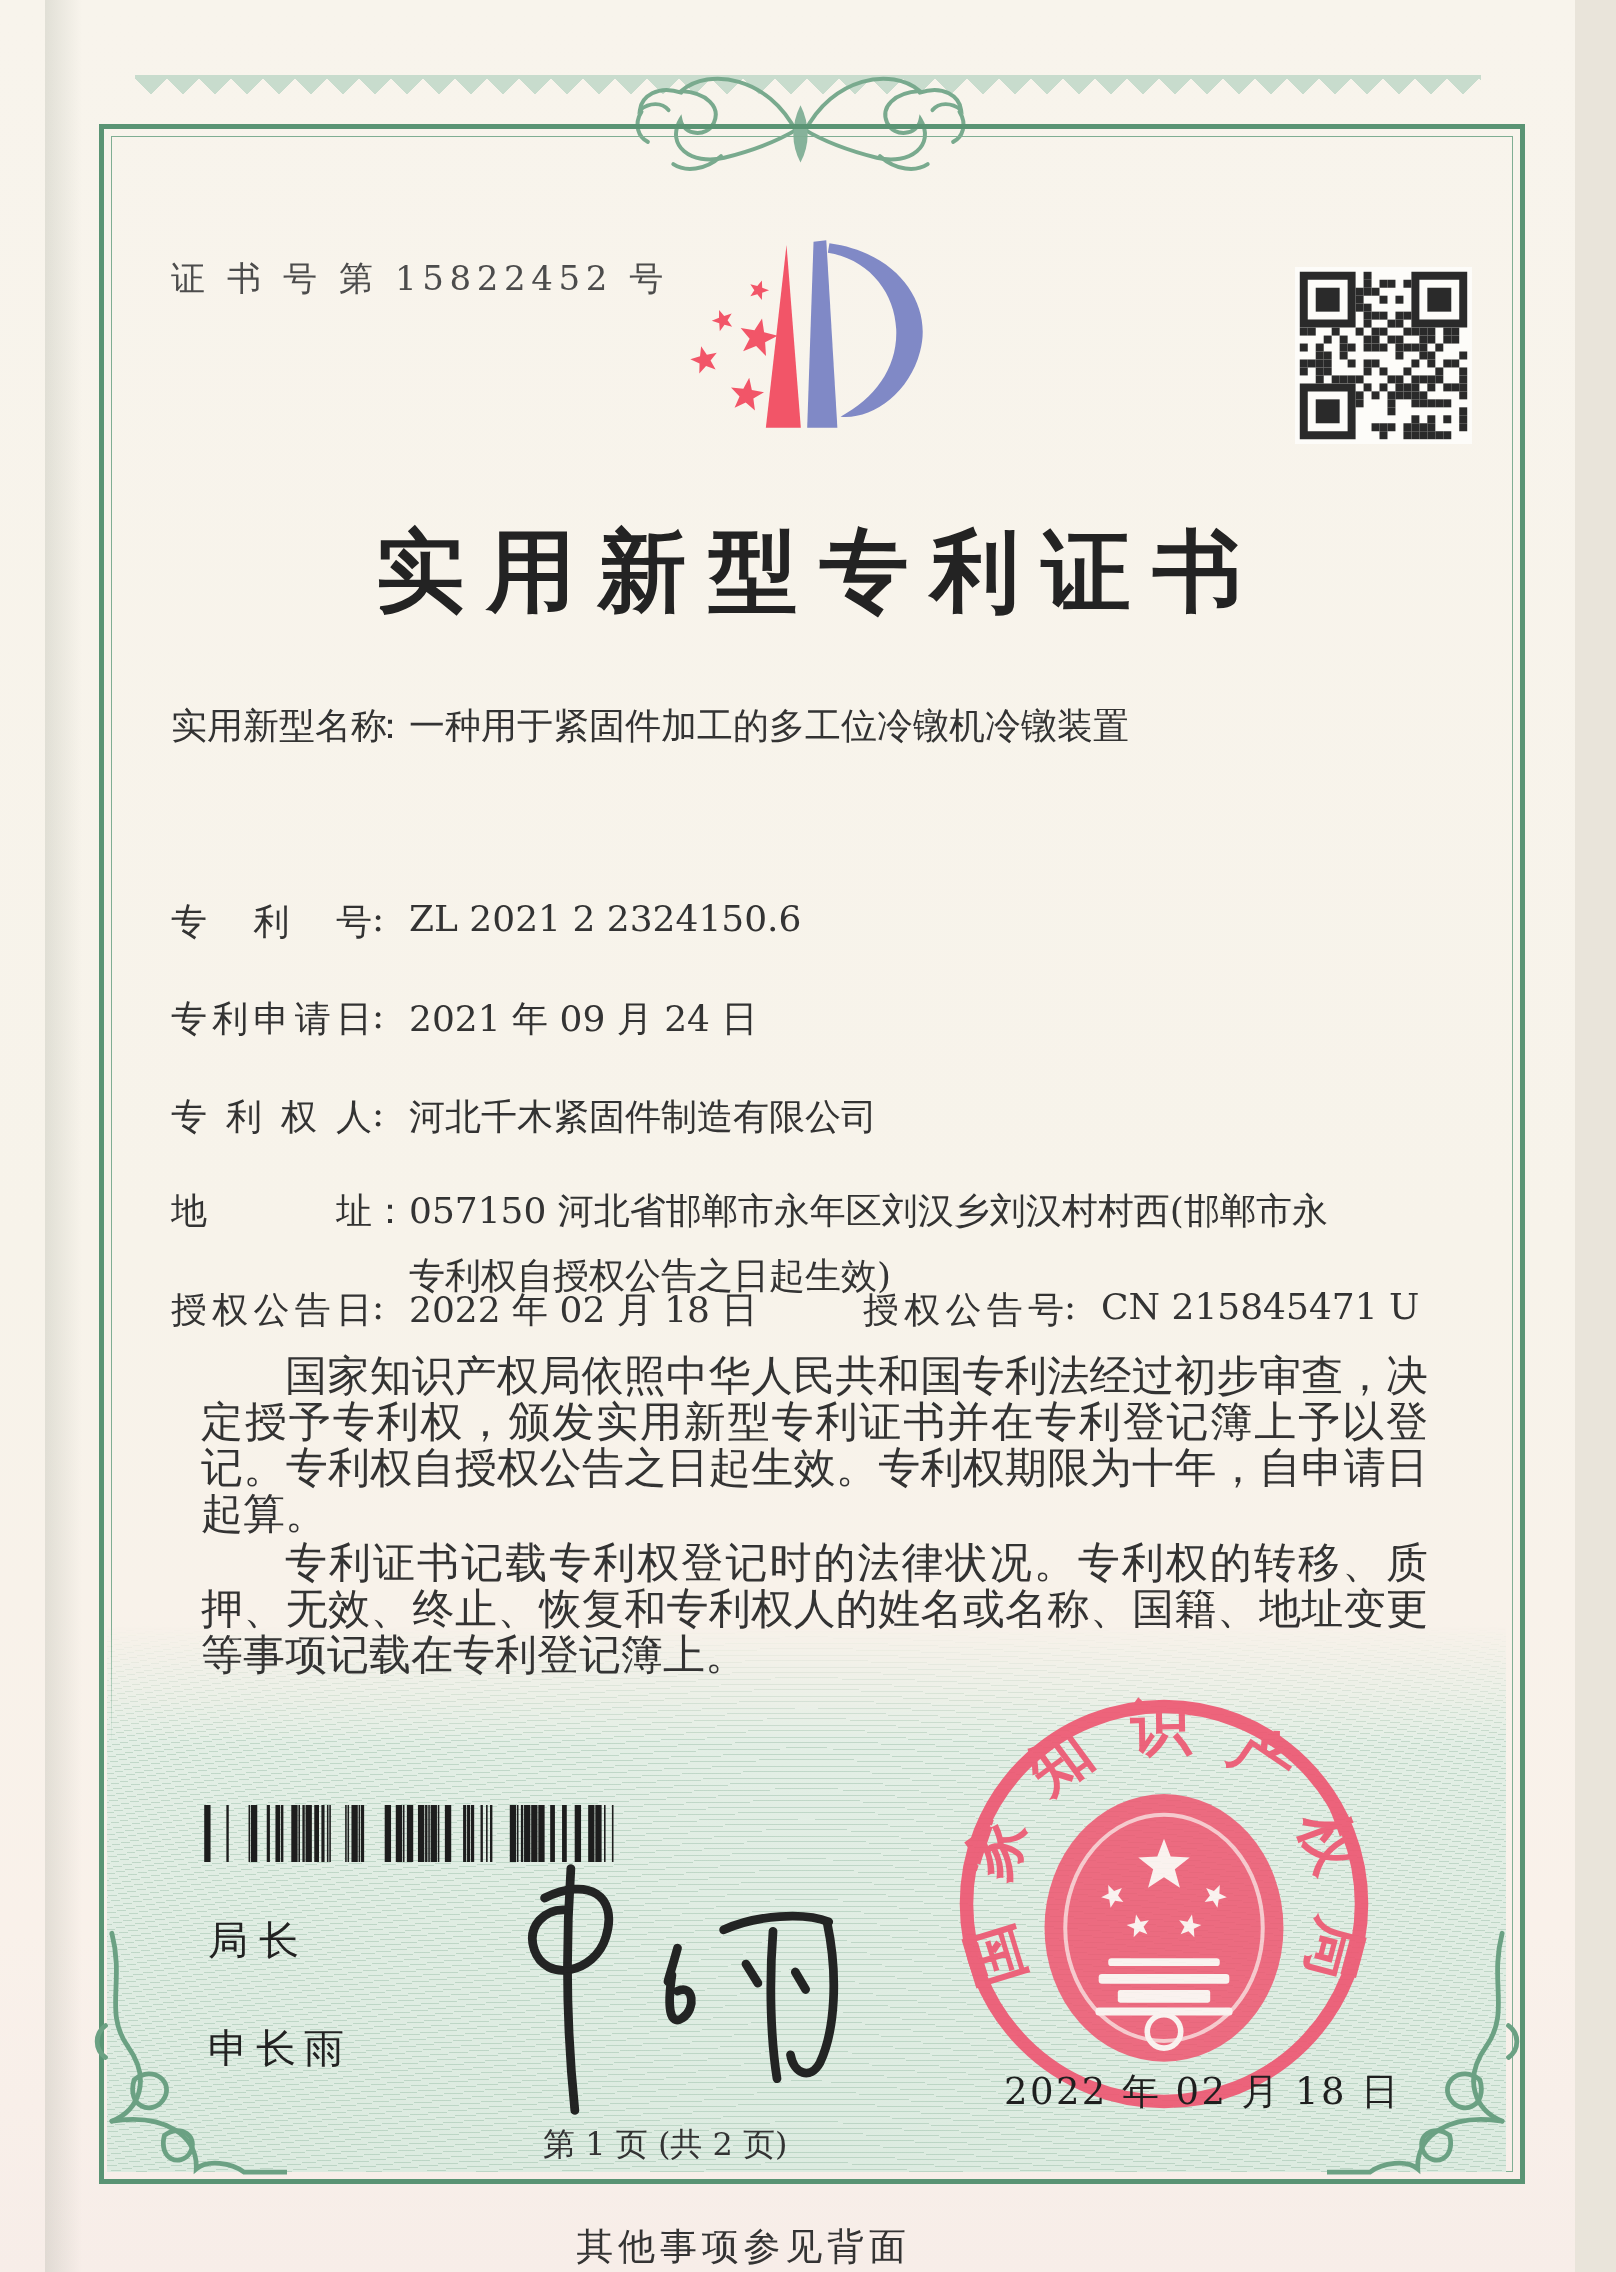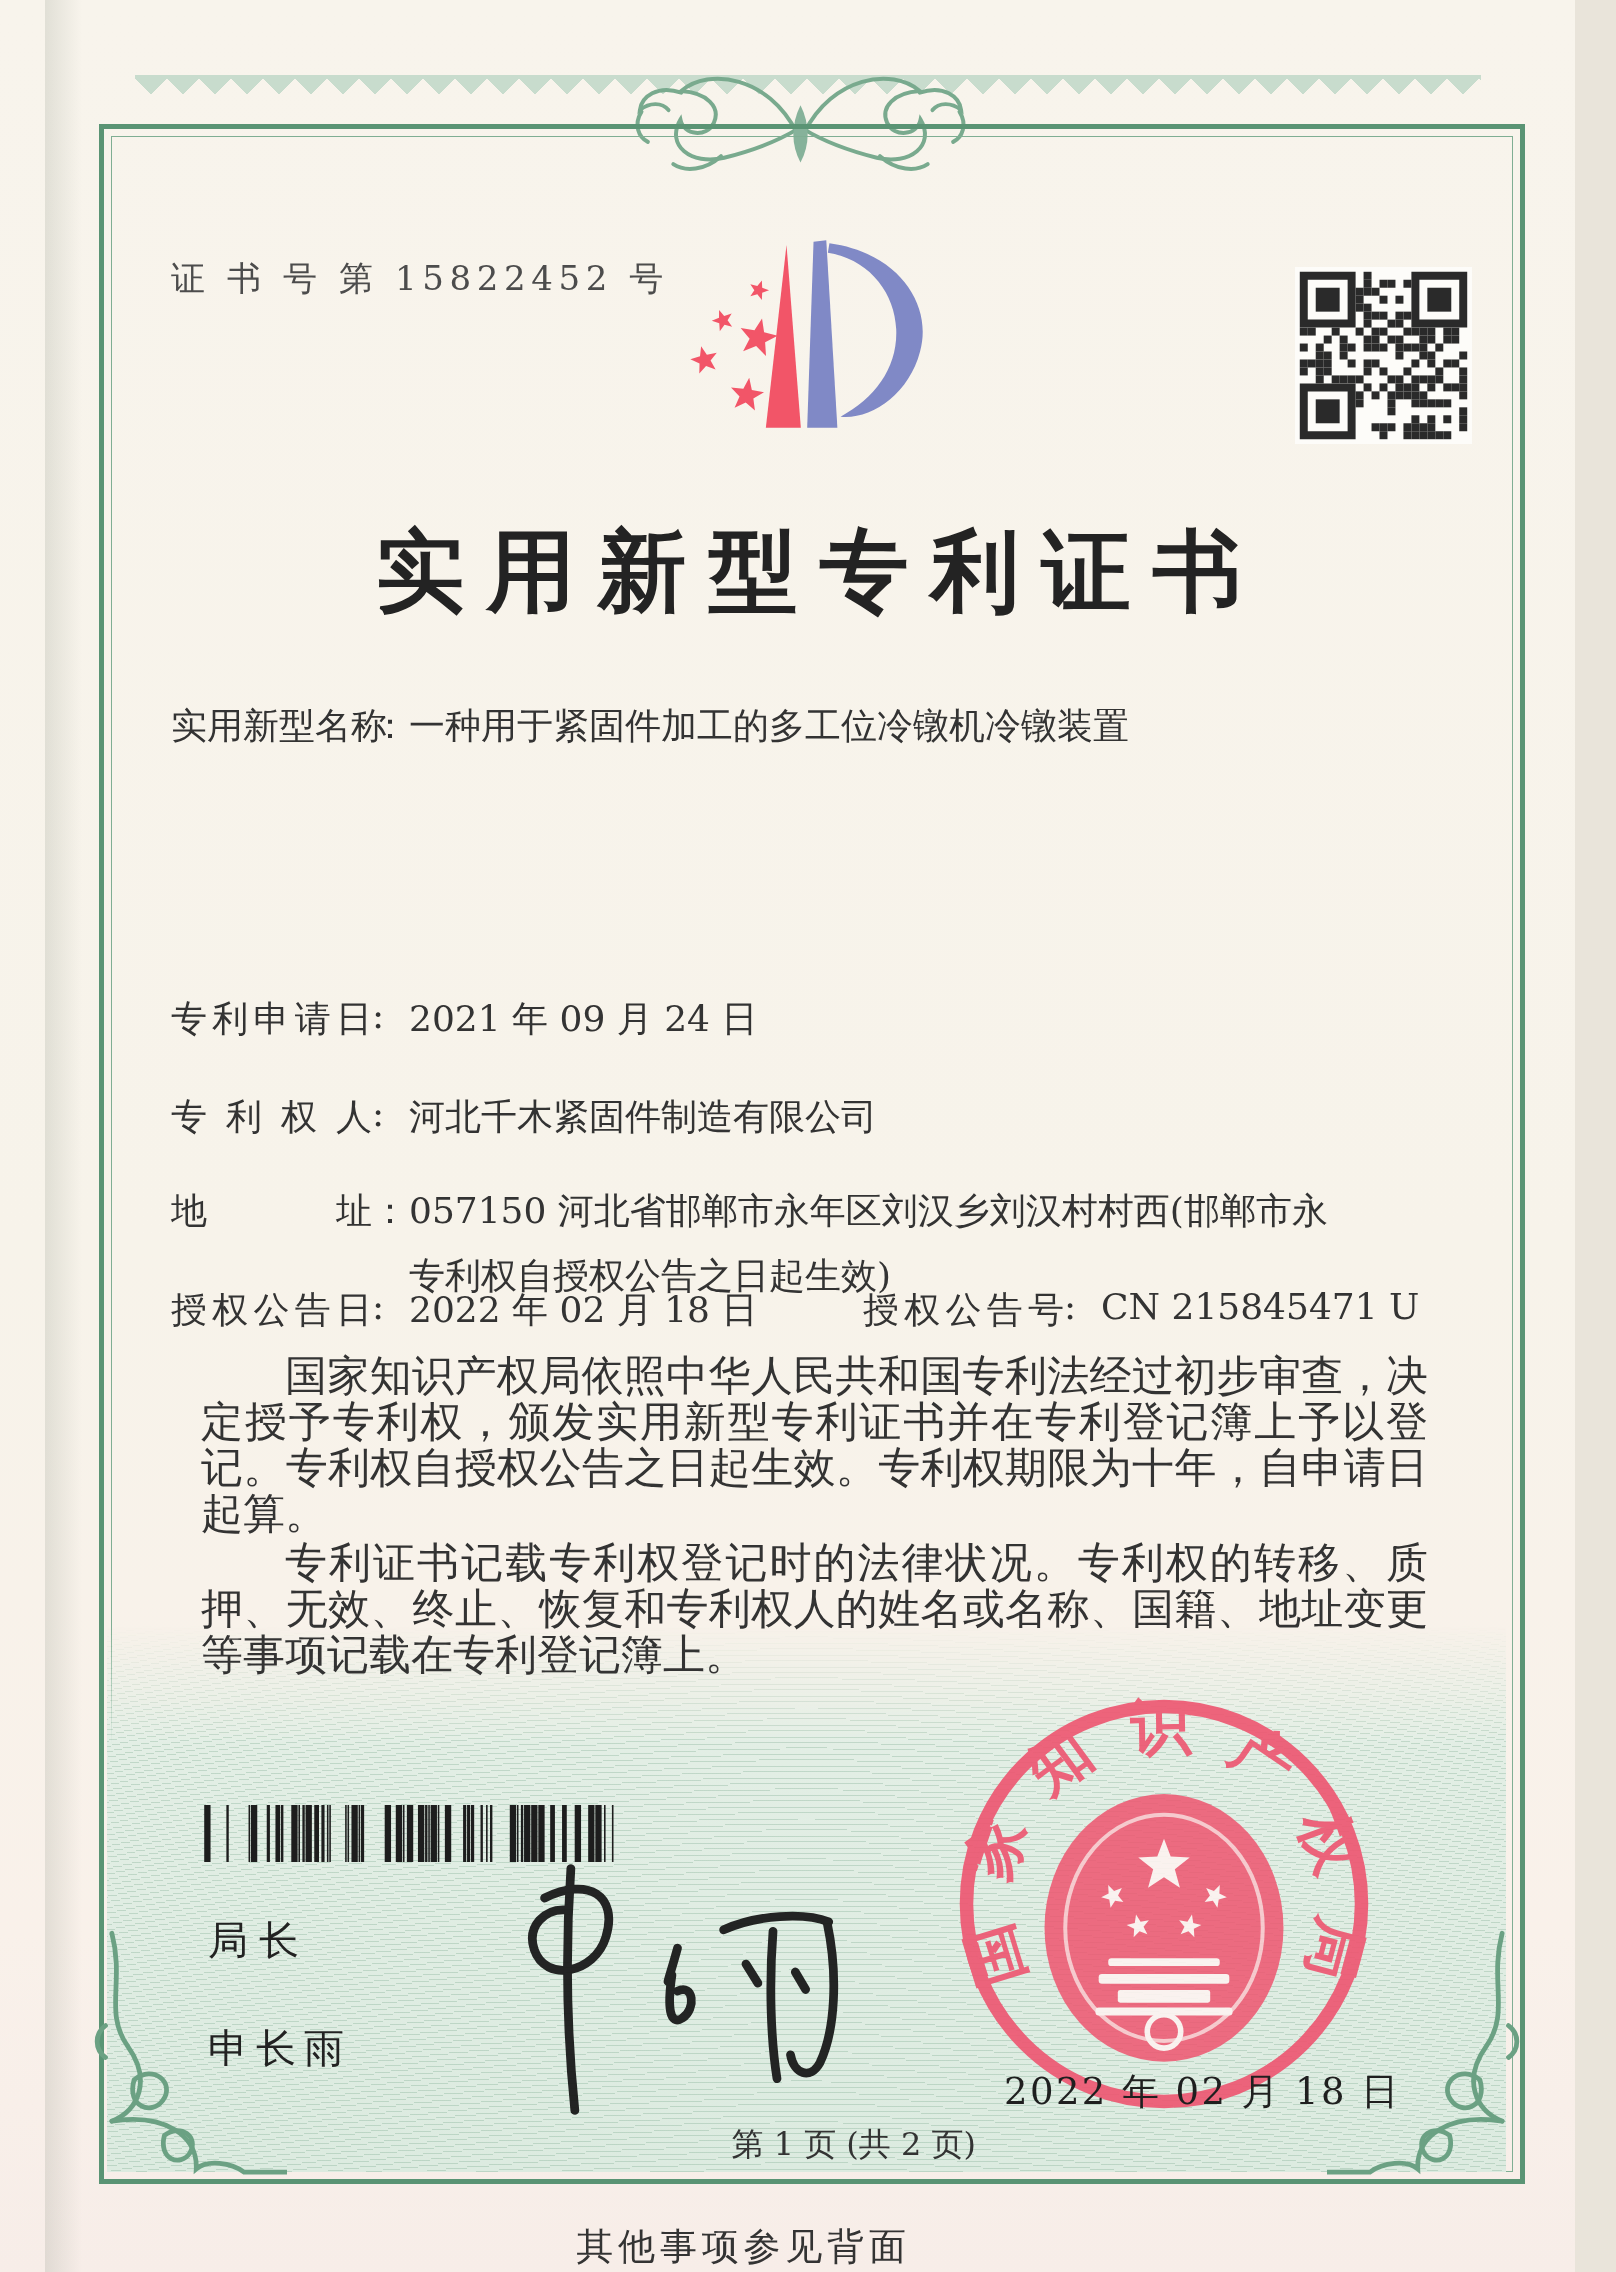--- a/index.html
+++ b/index.html
@@ -31,21 +31,21 @@
   .lbl{display:inline-block;width:201px;text-align:justify;text-align-last:justify;vertical-align:top;font-family:Liberation Mono, monospace;}
   .cl{display:inline-block;width:37px;vertical-align:top;}
   .val{display:inline-block;vertical-align:top;}
   .val .l2{display:block;margin-top:16px;}
   .g2{position:absolute;left:692px;top:0;white-space:nowrap;}
   .paras{left:201px;top:1353px;width:1227px;font-size:42px;line-height:46px;text-align:justify;color:#333;}
   .paras p{margin:0 0 3.2px 0;text-indent:2em;}
   .dir-label{left:208px;top:1913px;font-size:40px;letter-spacing:11px;color:#222;}
   .dir-name{left:208px;top:2021px;font-size:40px;letter-spacing:8px;color:#222;}
   .seal-date{left:1004px;top:2067px;font-size:37px;letter-spacing:2.4px;color:#1f1f1f;}
-  .page-info{left:499px;top:2123px;width:477px;text-align:right;font-size:32px;color:#333;}
+  .page-info{left:543px;top:2123px;width:477px;text-align:left;font-size:32px;color:#333;}
   .back-note{left:505px;top:2222px;width:477px;text-align:center;font-size:37px;letter-spacing:4.8px;color:#333;}
   svg{display:block;}
 </style>
 </head>
 <body>
 
 <div class="page">
 
   <div class="abs edge-shadow"></div>
   <div class="abs lace"></div>
@@ -251,20 +251,23 @@
       <path d="M0 140h70v70h-70z M10 150v50h50v-50z" fill-rule="evenodd"></path>
       <rect x="20" y="160" width="30" height="30"></rect>
     </g>
   </svg>
 
   <div class="abs title">实用新型专利证书</div>
 
   <div class="abs row" style="top:702px">
     <span class="lbl">实用新型名称</span><span class="cl">：</span><span class="val">一种用于紧固件加工的多工位冷镦机冷镦装置</span>
   </div>
+  <div class="abs row" style="top:898px">
+    <span class="lbl">专利号</span><span class="cl">:</span><span class="val">ZL 2021 2 2324150.6</span>
+  </div>
   <div class="abs row" style="top:995px">
     <span class="lbl">专利申请日</span><span class="cl">:</span><span class="val">2021 年 09 月 24 日</span>
   </div>
   <div class="abs row" style="top:1093px">
     <span class="lbl">专利权人</span><span class="cl">:</span><span class="val">河北千木紧固件制造有限公司</span>
   </div>
   <div class="abs row" style="top:1187px">
     <span class="lbl">地址</span><span class="cl">：</span><span class="val"><span>057150 河北省邯郸市永年区刘汉乡刘汉村村西(邯郸市永</span><span class="l2">专利权自授权公告之日起生效)</span></span>
   </div>
   <div class="abs row" style="top:1286px">

